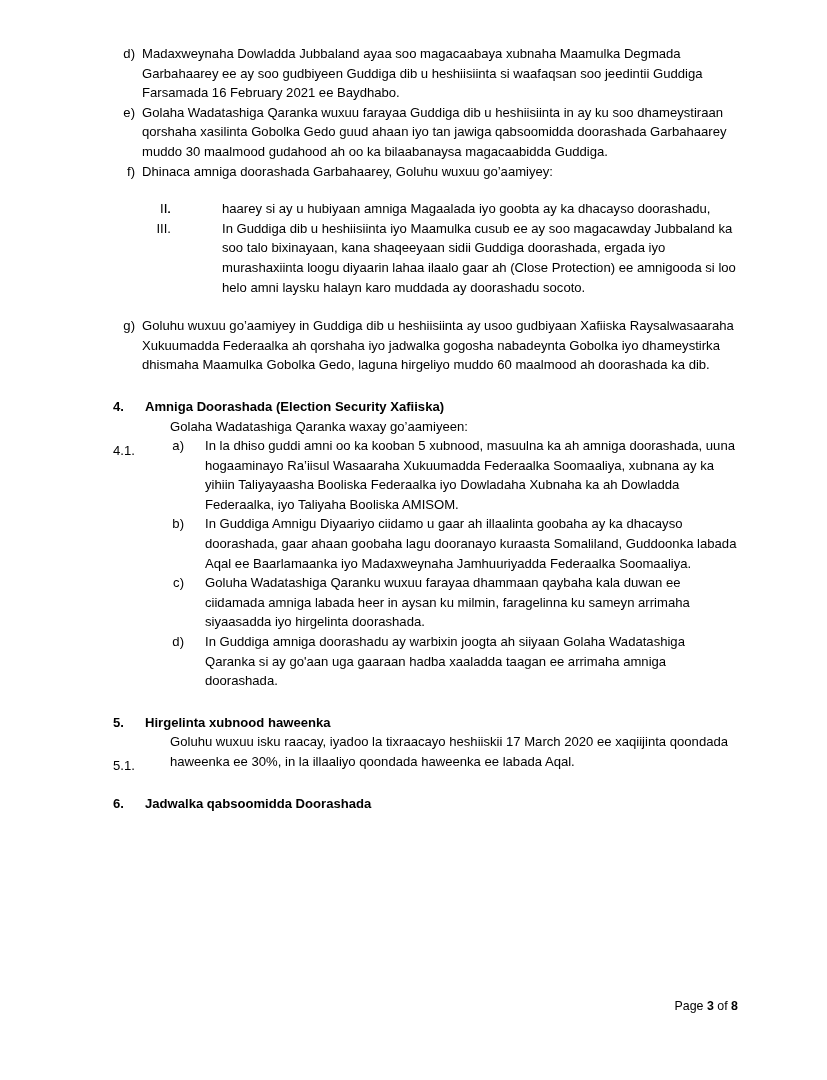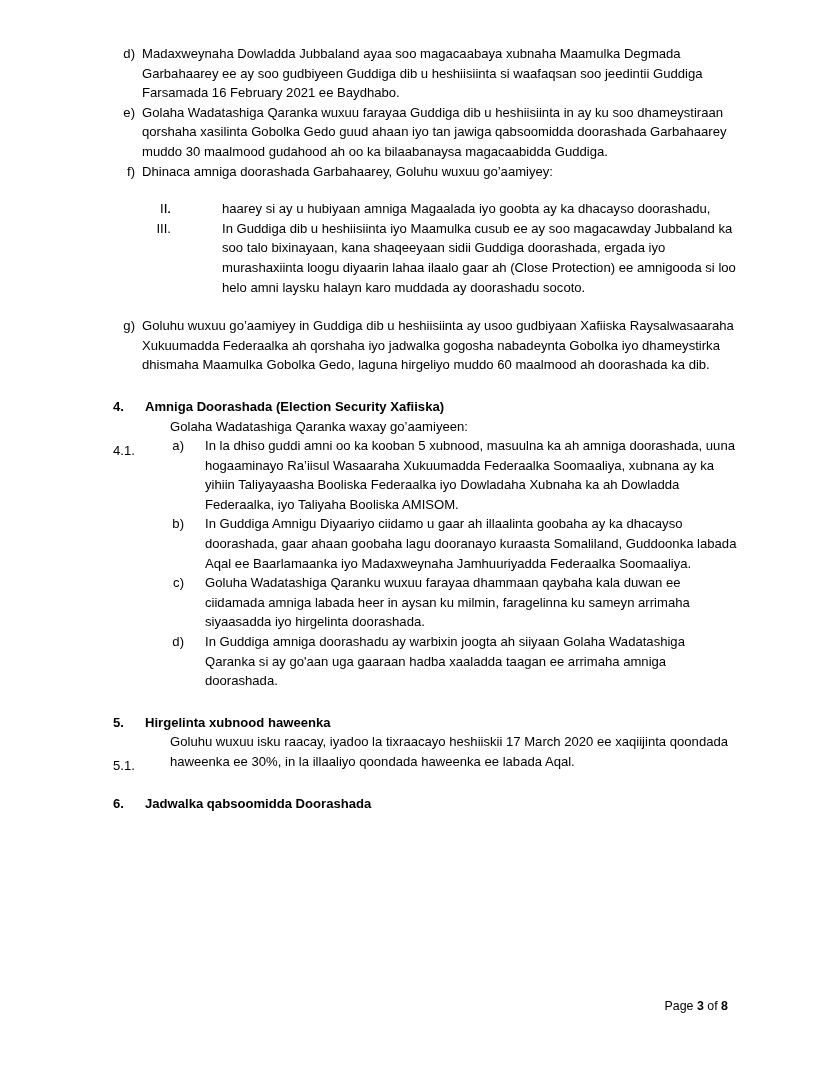--- a/index.html
+++ b/index.html
@@ -113,21 +113,21 @@
     width: 71px;
     text-align: right;
   }
   .gap-md { height: 19px; }
   .gap-lg { height: 22px; }
 
   
   .footer {
     position: absolute;
     left: 113px;
-    right: 99px;
+    right: 89px;
     top: 998px;
     text-align: right;
     font-size: 12.4px;
     line-height: 16px;
   }
   .footer .num { font-weight: bold; }
   .footer span { white-space: pre; }
 </style>
 </head>
 <body>

